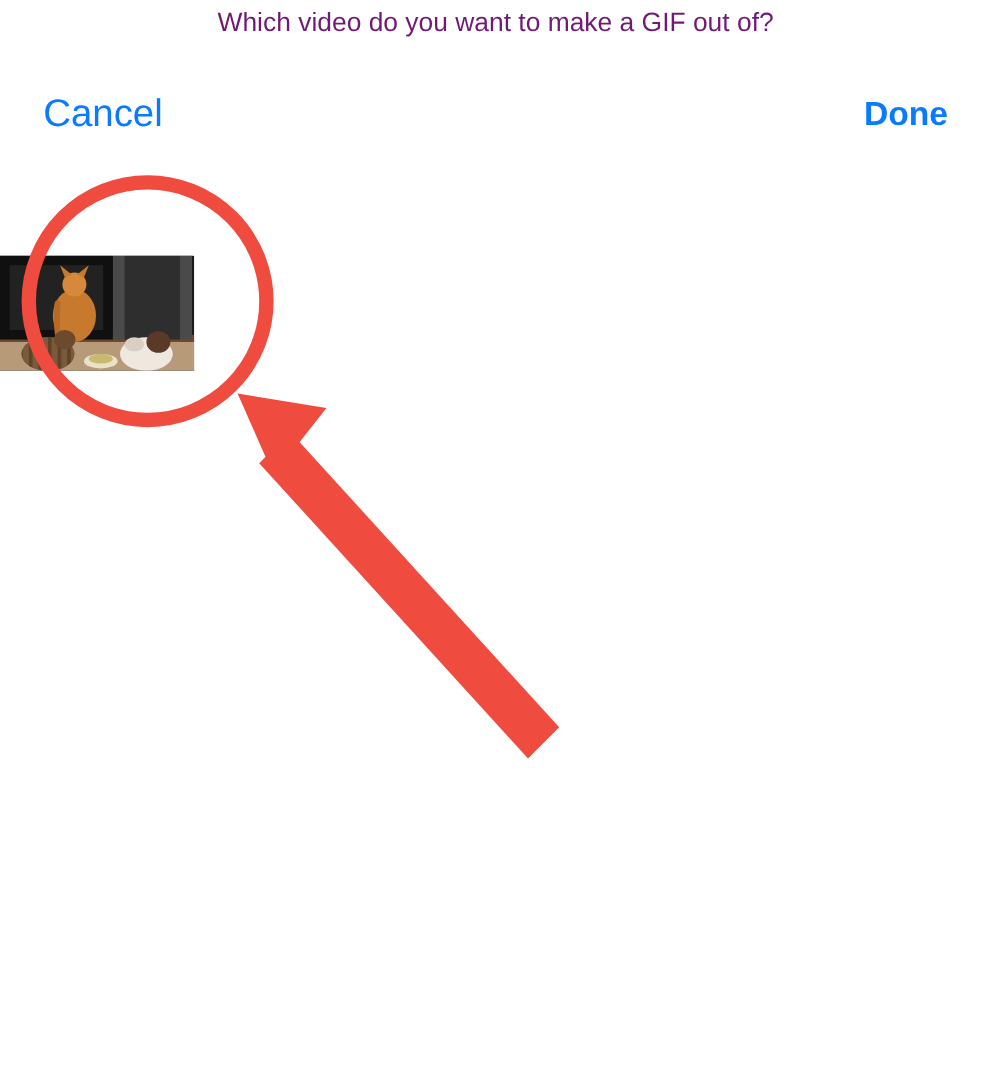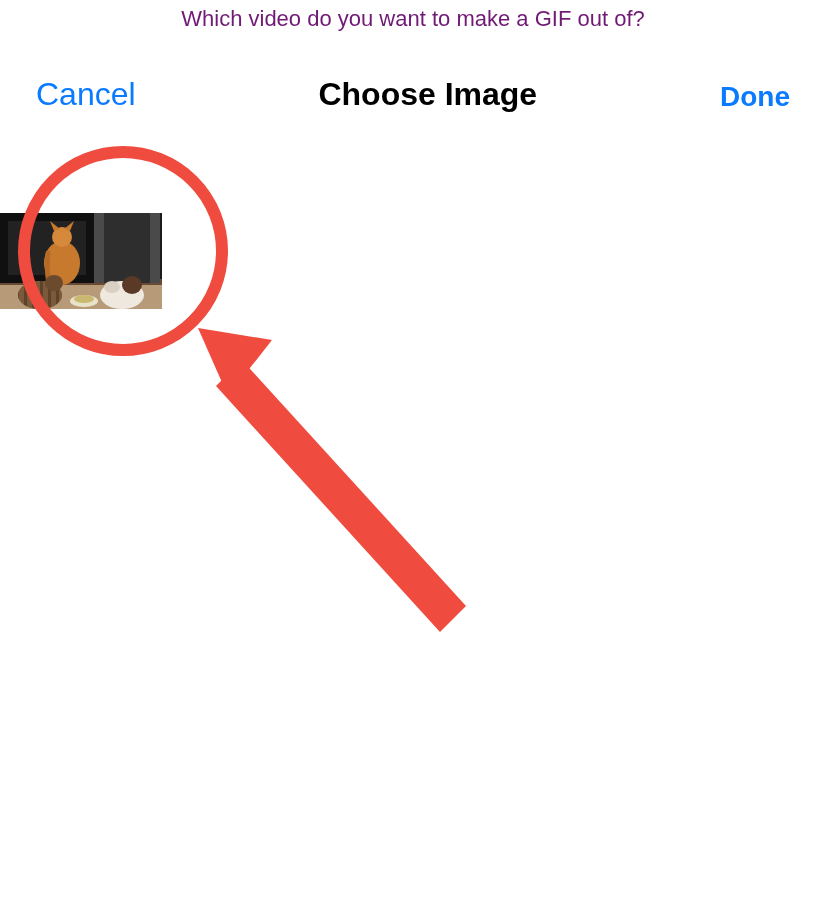--- a/index.html
+++ b/index.html
@@ -14,21 +14,21 @@
     .prompt-bar {
       width: 100%;
       text-align: center;
       padding-top: 6px;
       font-size: 22px;
       color: #701a75;
     }
     .nav-bar {
       display: flex;
       justify-content: space-between;
-      align-items: flex-end;
+      align-items: center;
       padding: 44px 36px 20px 36px;
     }
     .nav-cancel {
       color: #0a7aff;
       font-size: 32px;
       font-weight: 400;
       cursor: pointer;
     }
     .nav-title {
       color: #000;
@@ -85,21 +85,20 @@
       pointer-events: none;
     }
   </style>
 </head>
 <body>
 
 <div class="prompt-bar">Which video do you want to make a GIF out of?</div>
 
 <div class="nav-bar">
   <div class="nav-cancel">Cancel</div>
-  <div class="nav-title">Choose Image</div>
   <div class="nav-done">Done</div>
 </div>
 
 <div class="grid-area">
   <div class="video-thumb">
     <div class="thumb-inner">
       <svg class="thumb-svg" width="162" height="96" viewBox="0 0 162 96" xmlns="http://www.w3.org/2000/svg">
         <rect x="0" y="0" width="162" height="96" fill="#1b1b1b"></rect>
         <rect x="0" y="70" width="162" height="26" fill="#b79a78"></rect>
         <rect x="0" y="66" width="162" height="6" fill="#6b4a33"></rect>

